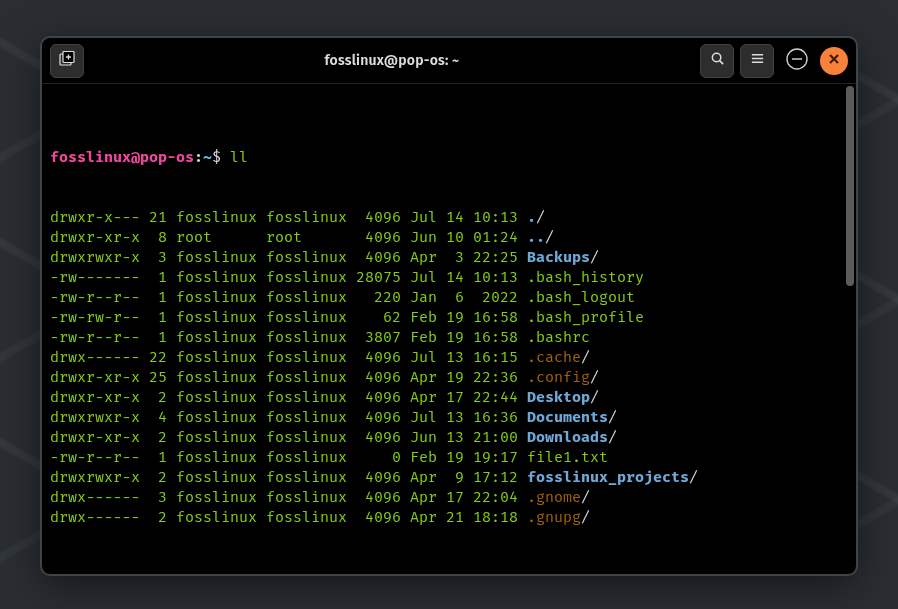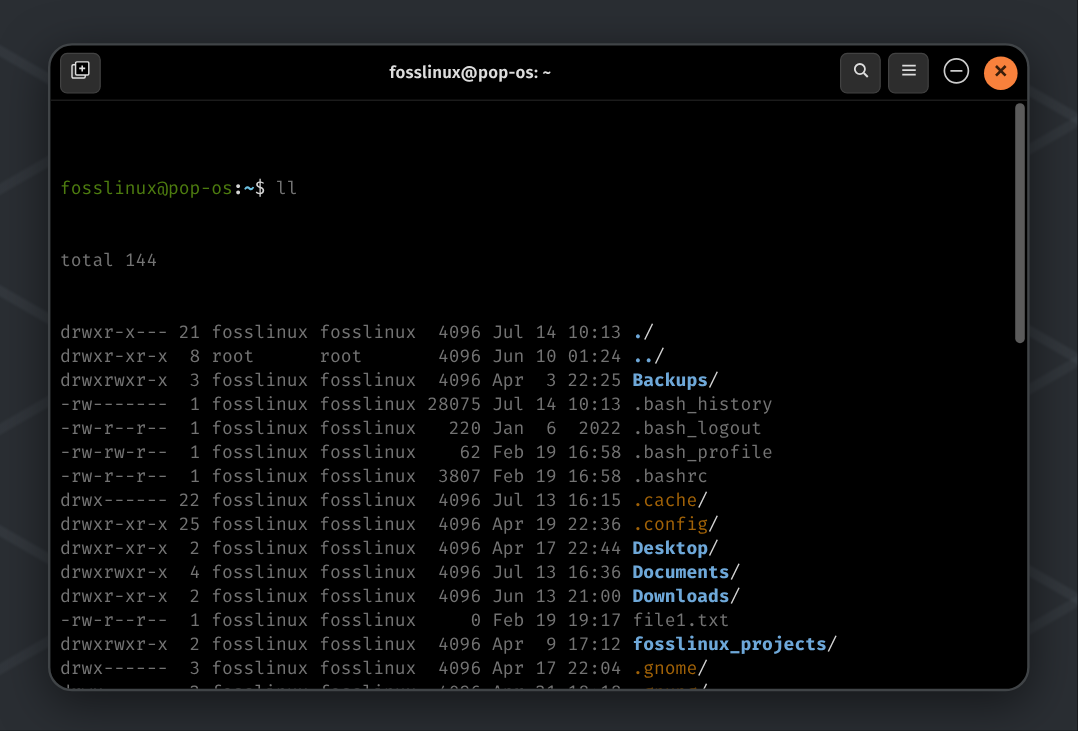--- a/index.html
+++ b/index.html
@@ -22,21 +22,21 @@
       linear-gradient(-30deg, transparent 48%, rgba(100,110,120,.12) 49%, rgba(100,110,120,.12) 51%, transparent 52%) 0 0/200px 200px;
     z-index: 0;
   }
   .terminal-window {
     position: relative;
     z-index: 1;
     margin: 36px auto 0;
     width: 818px;
     height: 540px;
     background: #000;
-    border-radius: 20px;
+    border-radius: 10px;
     border: 2px solid #404447;
     overflow: hidden;
     display: flex;
     flex-direction: column;
     box-shadow: 0 10px 40px rgba(0,0,0,.5);
   }
   .titlebar {
     height: 46px;
     display: flex;
     align-items: center;
@@ -91,27 +91,27 @@
   }
   .scrollbar {
     position: absolute;
     right: 2px;
     top: 2px;
     width: 8px;
     height: 200px;
     background: #5b5b5b;
     border-radius: 4px;
   }
-  .prompt-user { color: #4d7c0f; font-weight: normal; }
+  .prompt-user { color: #ec4899; font-weight: bold; }
   .prompt-colon { color: #d6d6d6; font-weight: bold; }
   .prompt-path { color: #6cc0e0; font-weight: bold; }
   .prompt-dollar { color: #d6d6d6; }
   .dir-hi { color: #6ea8d9; font-weight: bold; }
   .hidden-hi { color: #a16207; }
-  .plain-txt { color: #737373; }
+  .plain-txt { color: #84cc16; }
   .row .slash { color: #d6d6d6; }
 </style>
 </head>
 <body>
 
 <div class="terminal-window">
 
   <div class="titlebar">
     <div class="tb-btn new-tab">
       <span>
@@ -155,17 +155,16 @@
               <path d="M2 2l8 8M10 2l-8 8"></path>
             </svg>
         </span>
       </div>
     </div>
   </div>
 
   <div class="terminal-body">
     <div class="scrollbar"></div>
     <div><span class="prompt-user">fosslinux@pop-os</span><span class="prompt-colon">:</span><span class="prompt-path">~</span><span class="prompt-dollar">$ </span><span class="plain-txt">ll</span></div>
-    <div class="plain-txt">total 144</div>
     <div id="listing"><div class="row"><span class="plain-txt">drwxr-x--- 21 fosslinux fosslinux  4096 Jul 14 10:13 </span><span class="dir-hi">.</span><span class="plain-txt slash">/</span></div><div class="row"><span class="plain-txt">drwxr-xr-x  8 root      root       4096 Jun 10 01:24 </span><span class="dir-hi">..</span><span class="plain-txt slash">/</span></div><div class="row"><span class="plain-txt">drwxrwxr-x  3 fosslinux fosslinux  4096 Apr  3 22:25 </span><span class="dir-hi">Backups</span><span class="plain-txt slash">/</span></div><div class="row"><span class="plain-txt">-rw-------  1 fosslinux fosslinux 28075 Jul 14 10:13 </span><span class="plain-txt">.bash_history</span><span class="plain-txt slash"></span></div><div class="row"><span class="plain-txt">-rw-r--r--  1 fosslinux fosslinux   220 Jan  6  2022 </span><span class="plain-txt">.bash_logout</span><span class="plain-txt slash"></span></div><div class="row"><span class="plain-txt">-rw-rw-r--  1 fosslinux fosslinux    62 Feb 19 16:58 </span><span class="plain-txt">.bash_profile</span><span class="plain-txt slash"></span></div><div class="row"><span class="plain-txt">-rw-r--r--  1 fosslinux fosslinux  3807 Feb 19 16:58 </span><span class="plain-txt">.bashrc</span><span class="plain-txt slash"></span></div><div class="row"><span class="plain-txt">drwx------ 22 fosslinux fosslinux  4096 Jul 13 16:15 </span><span class="hidden-hi">.cache</span><span class="plain-txt slash">/</span></div><div class="row"><span class="plain-txt">drwxr-xr-x 25 fosslinux fosslinux  4096 Apr 19 22:36 </span><span class="hidden-hi">.config</span><span class="plain-txt slash">/</span></div><div class="row"><span class="plain-txt">drwxr-xr-x  2 fosslinux fosslinux  4096 Apr 17 22:44 </span><span class="dir-hi">Desktop</span><span class="plain-txt slash">/</span></div><div class="row"><span class="plain-txt">drwxrwxr-x  4 fosslinux fosslinux  4096 Jul 13 16:36 </span><span class="dir-hi">Documents</span><span class="plain-txt slash">/</span></div><div class="row"><span class="plain-txt">drwxr-xr-x  2 fosslinux fosslinux  4096 Jun 13 21:00 </span><span class="dir-hi">Downloads</span><span class="plain-txt slash">/</span></div><div class="row"><span class="plain-txt">-rw-r--r--  1 fosslinux fosslinux     0 Feb 19 19:17 </span><span class="plain-txt">file1.txt</span><span class="plain-txt slash"></span></div><div class="row"><span class="plain-txt">drwxrwxr-x  2 fosslinux fosslinux  4096 Apr  9 17:12 </span><span class="dir-hi">fosslinux_projects</span><span class="plain-txt slash">/</span></div><div class="row"><span class="plain-txt">drwx------  3 fosslinux fosslinux  4096 Apr 17 22:04 </span><span class="hidden-hi">.gnome</span><span class="plain-txt slash">/</span></div><div class="row"><span class="plain-txt">drwx------  2 fosslinux fosslinux  4096 Apr 21 18:18 </span><span class="hidden-hi">.gnupg</span><span class="plain-txt slash">/</span></div></div>
   </div>
 
 </div>
 
 </body></html>

